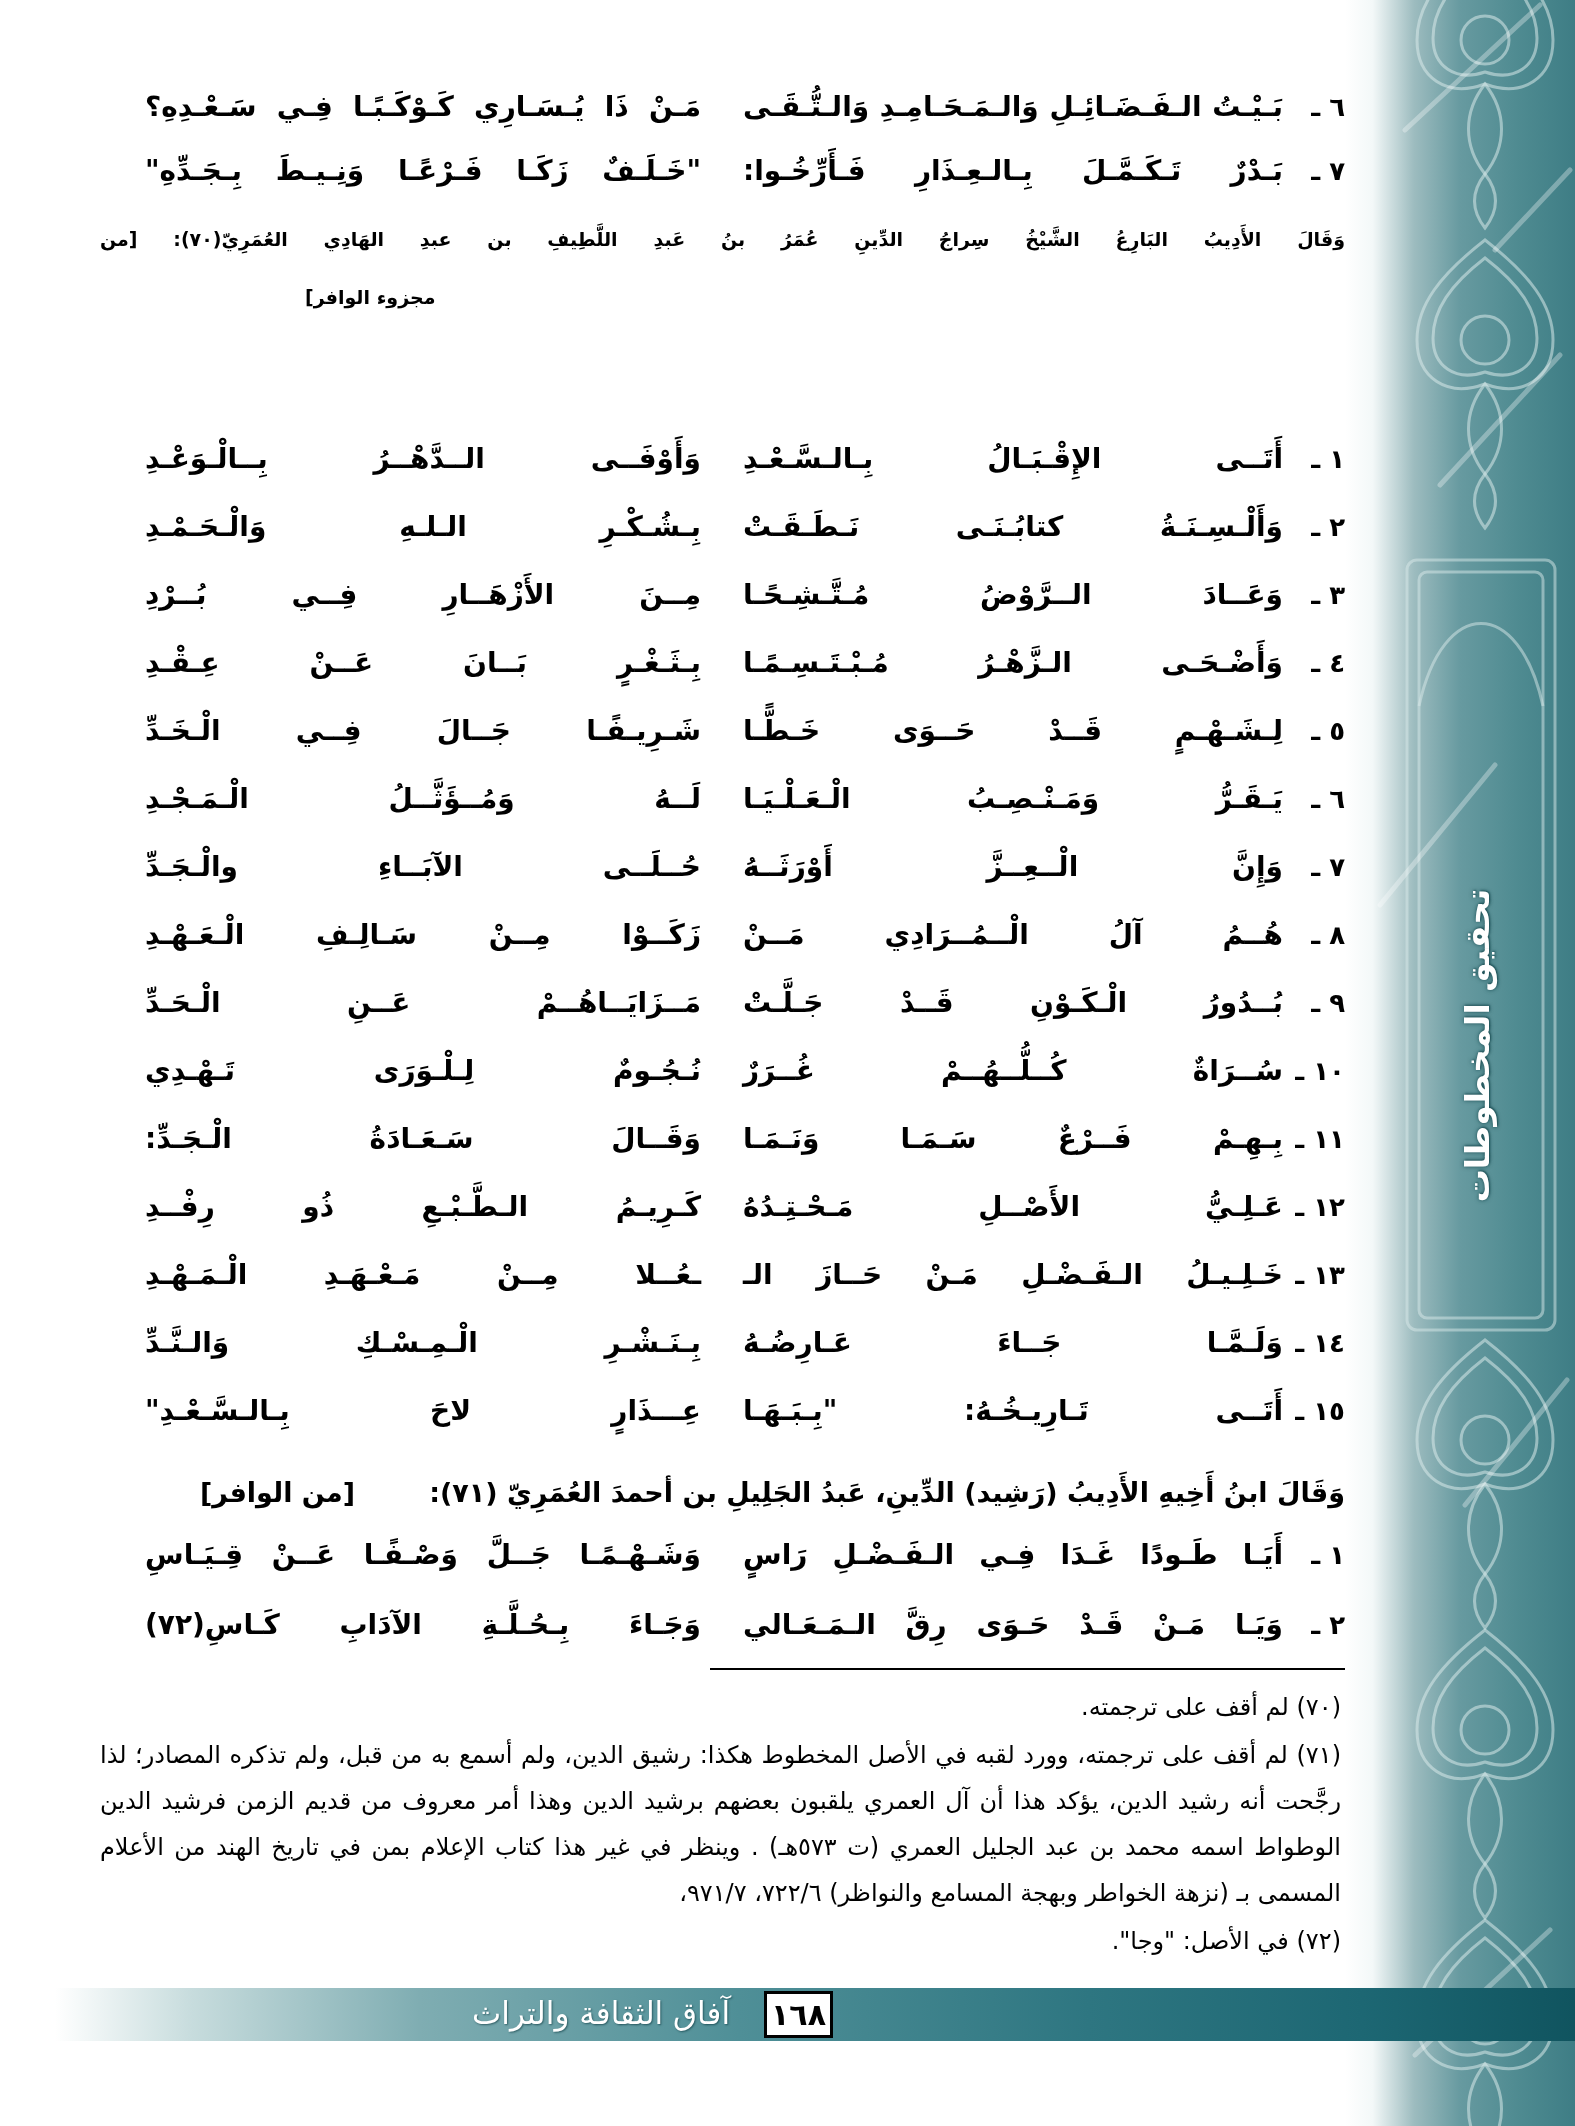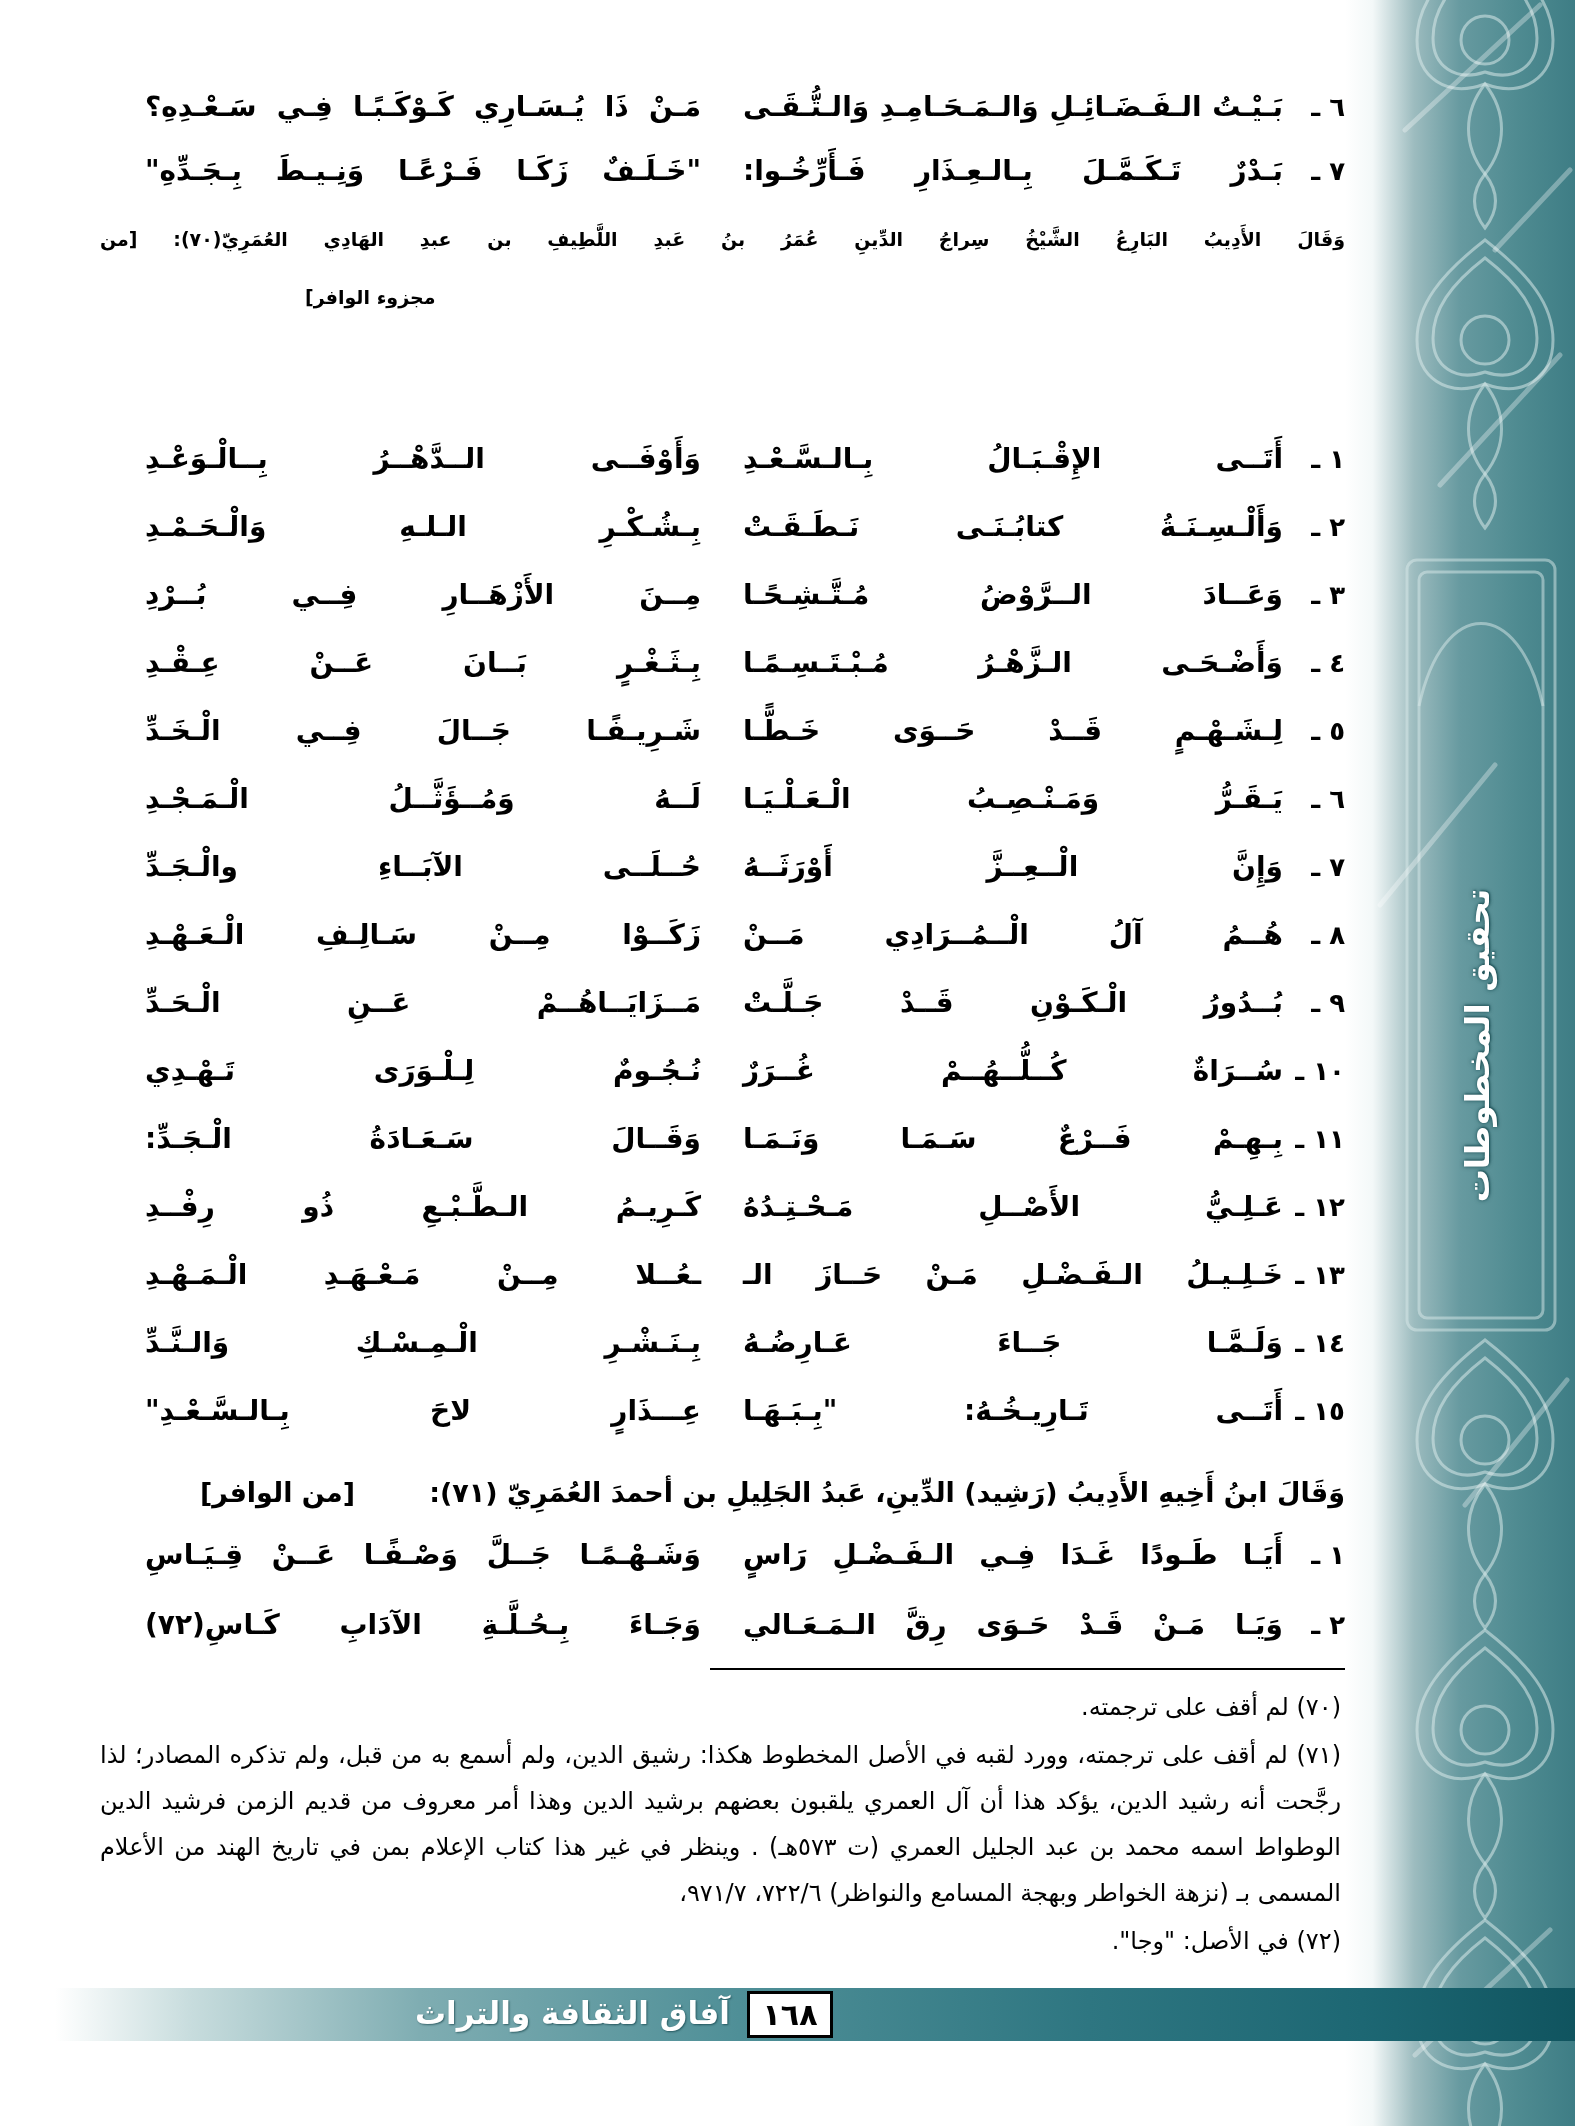--- a/index.html
+++ b/index.html
@@ -32,24 +32,24 @@
          font-weight:bold;font-size:27px;line-height:46px;}
   #attr2 .attr-meter{padding-left:100px;}
   #poem-2{top:1532px;}
   #sep{top:1668px;left:610px;right:0;border-top:2px solid #000;height:0;position:absolute;}
   #footnotes{top:1684px;font-size:24px;line-height:46px;}
   .footnote{margin:0 4px 2px 0;text-align:justify;}
   .fn-num{white-space:nowrap;}
   
   .footer-bar{position:absolute;left:55px;right:0;top:1988px;height:53px;z-index:4;
       background:linear-gradient(to left,#10545f 0%,#1d6773 14%,#2e7681 32%,#4f8f97 55%,#7fadb2 76%,#c7dcdd 91%,#ffffff 100%);}
-  .page-num-box{position:absolute;right:742px;top:3px;width:86px;height:47px;box-sizing:border-box;
+  .page-num-box{position:absolute;right:742px;top:3px;width:69px;height:47px;box-sizing:border-box;
       background:#fff;border:3px solid #000;display:flex;align-items:center;justify-content:center;
       font-weight:bold;font-size:30px;color:#000;}
-  .journal-title{position:absolute;right:845px;top:7px;color:#fff;font-weight:bold;font-size:31px;
+  .journal-title{position:absolute;right:845px;top:7px;color:#fff;font-weight:normal;font-size:31px;
       white-space:nowrap;text-shadow:1px 1px 2px rgba(6,50,57,.6);}
 </style>
 </head>
 <body>
 
 <div class="page">
 
   <div class="side-band">
     <svg viewBox="0 0 230 2126" preserveAspectRatio="none" aria-hidden="true">
       <defs>

